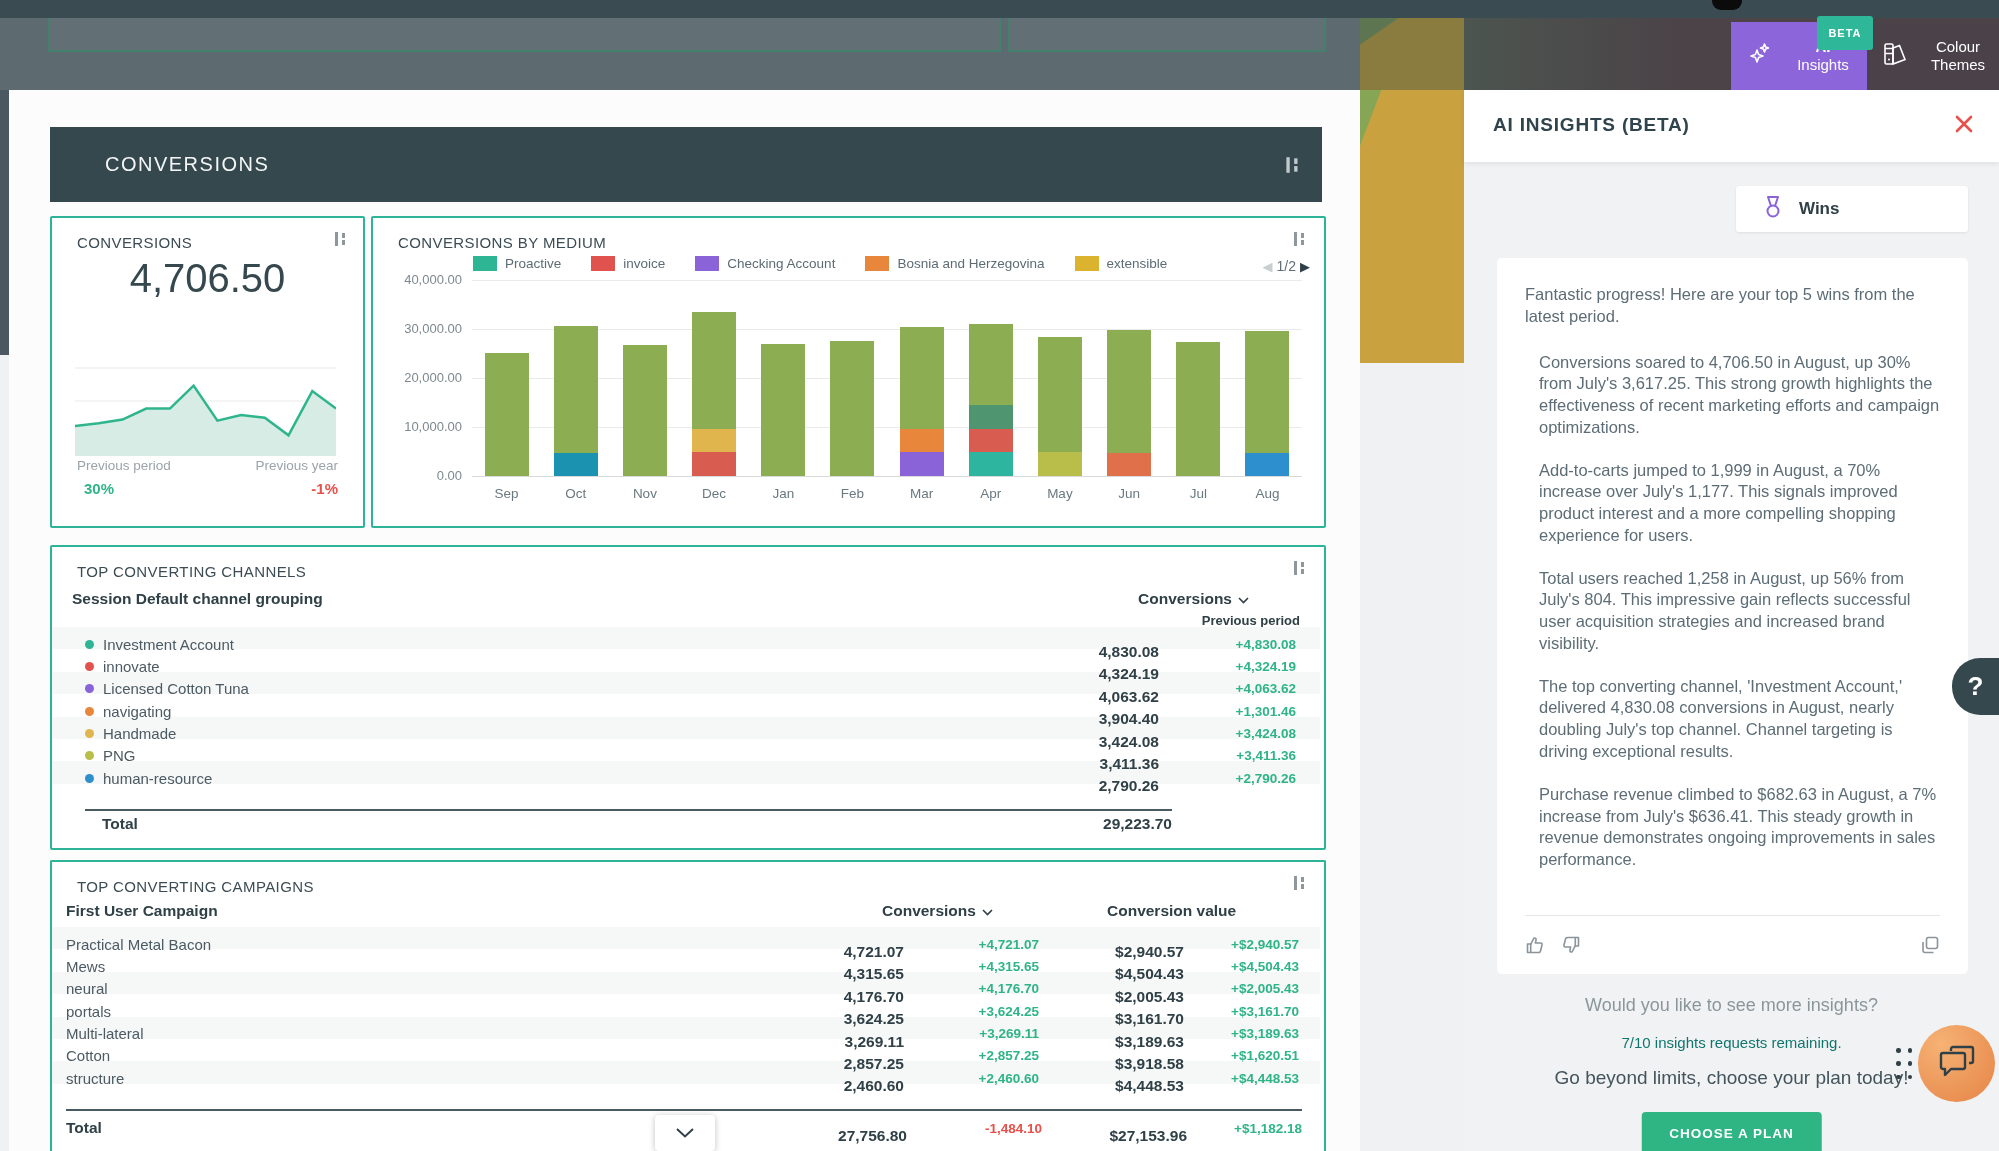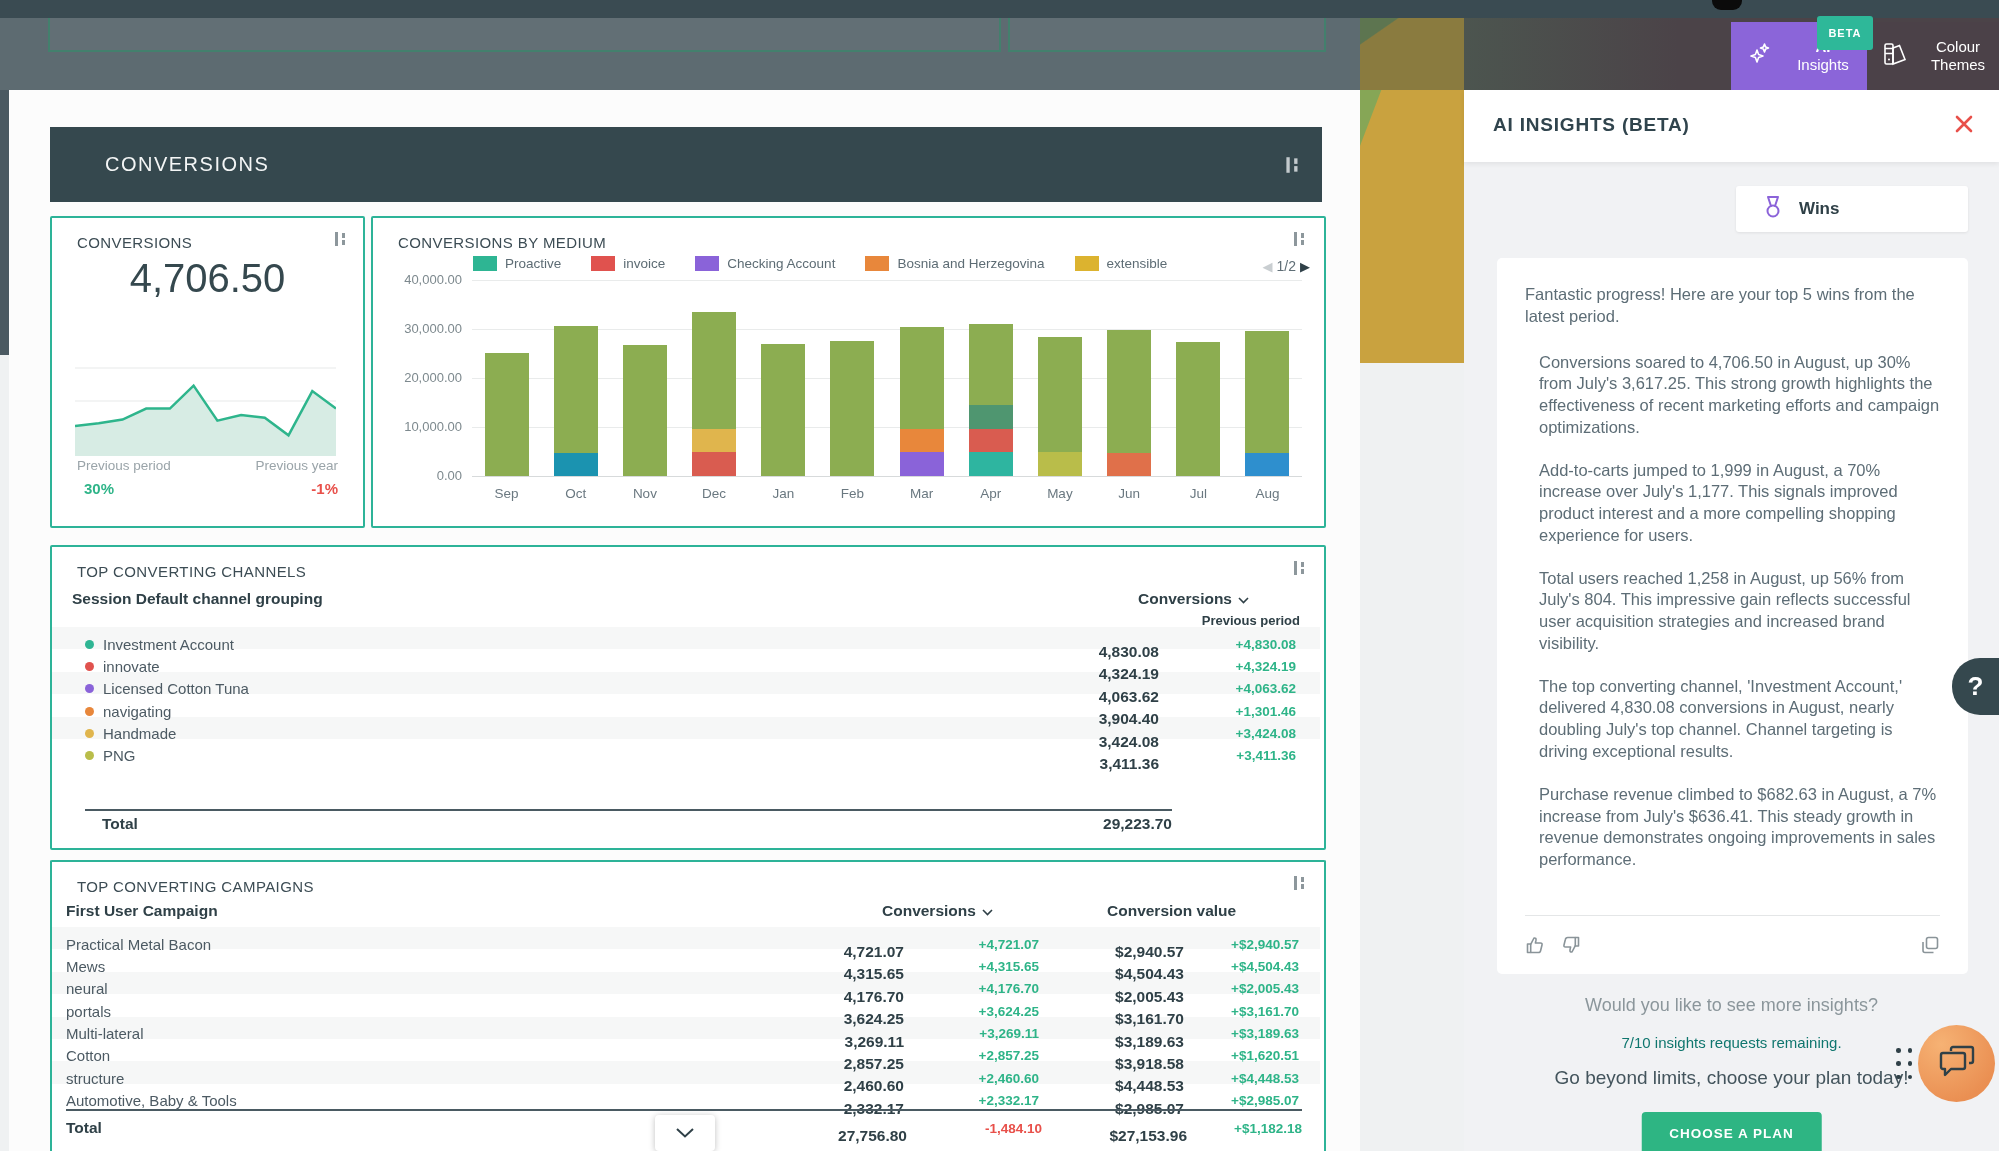--- a/index.html
+++ b/index.html
@@ -359,20 +359,25 @@
         <div class="trow zebra">
           <span class="name-cell"><span class="dot" style="background: rgb(224, 181, 77);"></span>Handmade</span>
           <span class="cell-num">3,424.08</span>
           <span class="cell-delta">+3,424.08</span>
         </div>
         <div class="trow">
           <span class="name-cell"><span class="dot" style="background: rgb(185, 189, 74);"></span>PNG</span>
           <span class="cell-num">3,411.36</span>
           <span class="cell-delta">+3,411.36</span>
         </div>
+        <div class="trow zebra">
+          <span class="name-cell"><span class="dot" style="background: rgb(46, 143, 206);"></span>human-resource</span>
+          <span class="cell-num">2,790.26</span>
+          <span class="cell-delta">+2,790.26</span>
+        </div>
       </div>
     <div id="channels-total">
       <span style="padding-left:17px;">Total</span>
       <span>29,223.70</span>
     </div>
   </div>
 
   <div class="abs card" id="campaigns-card">
     <span class="card-title tbl-title">TOP CONVERTING CAMPAIGNS</span>
     <span class="mini-icon tbl-icon">
@@ -433,27 +438,20 @@
           <span class="cell-delta">+2,857.25</span>
           <span class="cell-num">$3,918.58</span>
           <span class="cell-delta">+$1,620.51</span>
         </div>
         <div class="trow zebra">
           <span class="name-cell">structure</span>
           <span class="cell-num">2,460.60</span>
           <span class="cell-delta">+2,460.60</span>
           <span class="cell-num">$4,448.53</span>
           <span class="cell-delta">+$4,448.53</span>
-        </div>
-        <div class="trow">
-          <span class="name-cell">Automotive, Baby &amp; Tools</span>
-          <span class="cell-num">2,332.17</span>
-          <span class="cell-delta">+2,332.17</span>
-          <span class="cell-num">$2,985.07</span>
-          <span class="cell-delta">+$2,985.07</span>
         </div>
       </div>
     <div id="campaigns-total">
       <span>Total</span>
       <span class="cell-num">27,756.80</span>
       <span class="cell-delta neg">-1,484.10</span>
       <span class="cell-num">$27,153.96</span>
       <span class="cell-delta">+$1,182.18</span>
     </div>
   </div>

